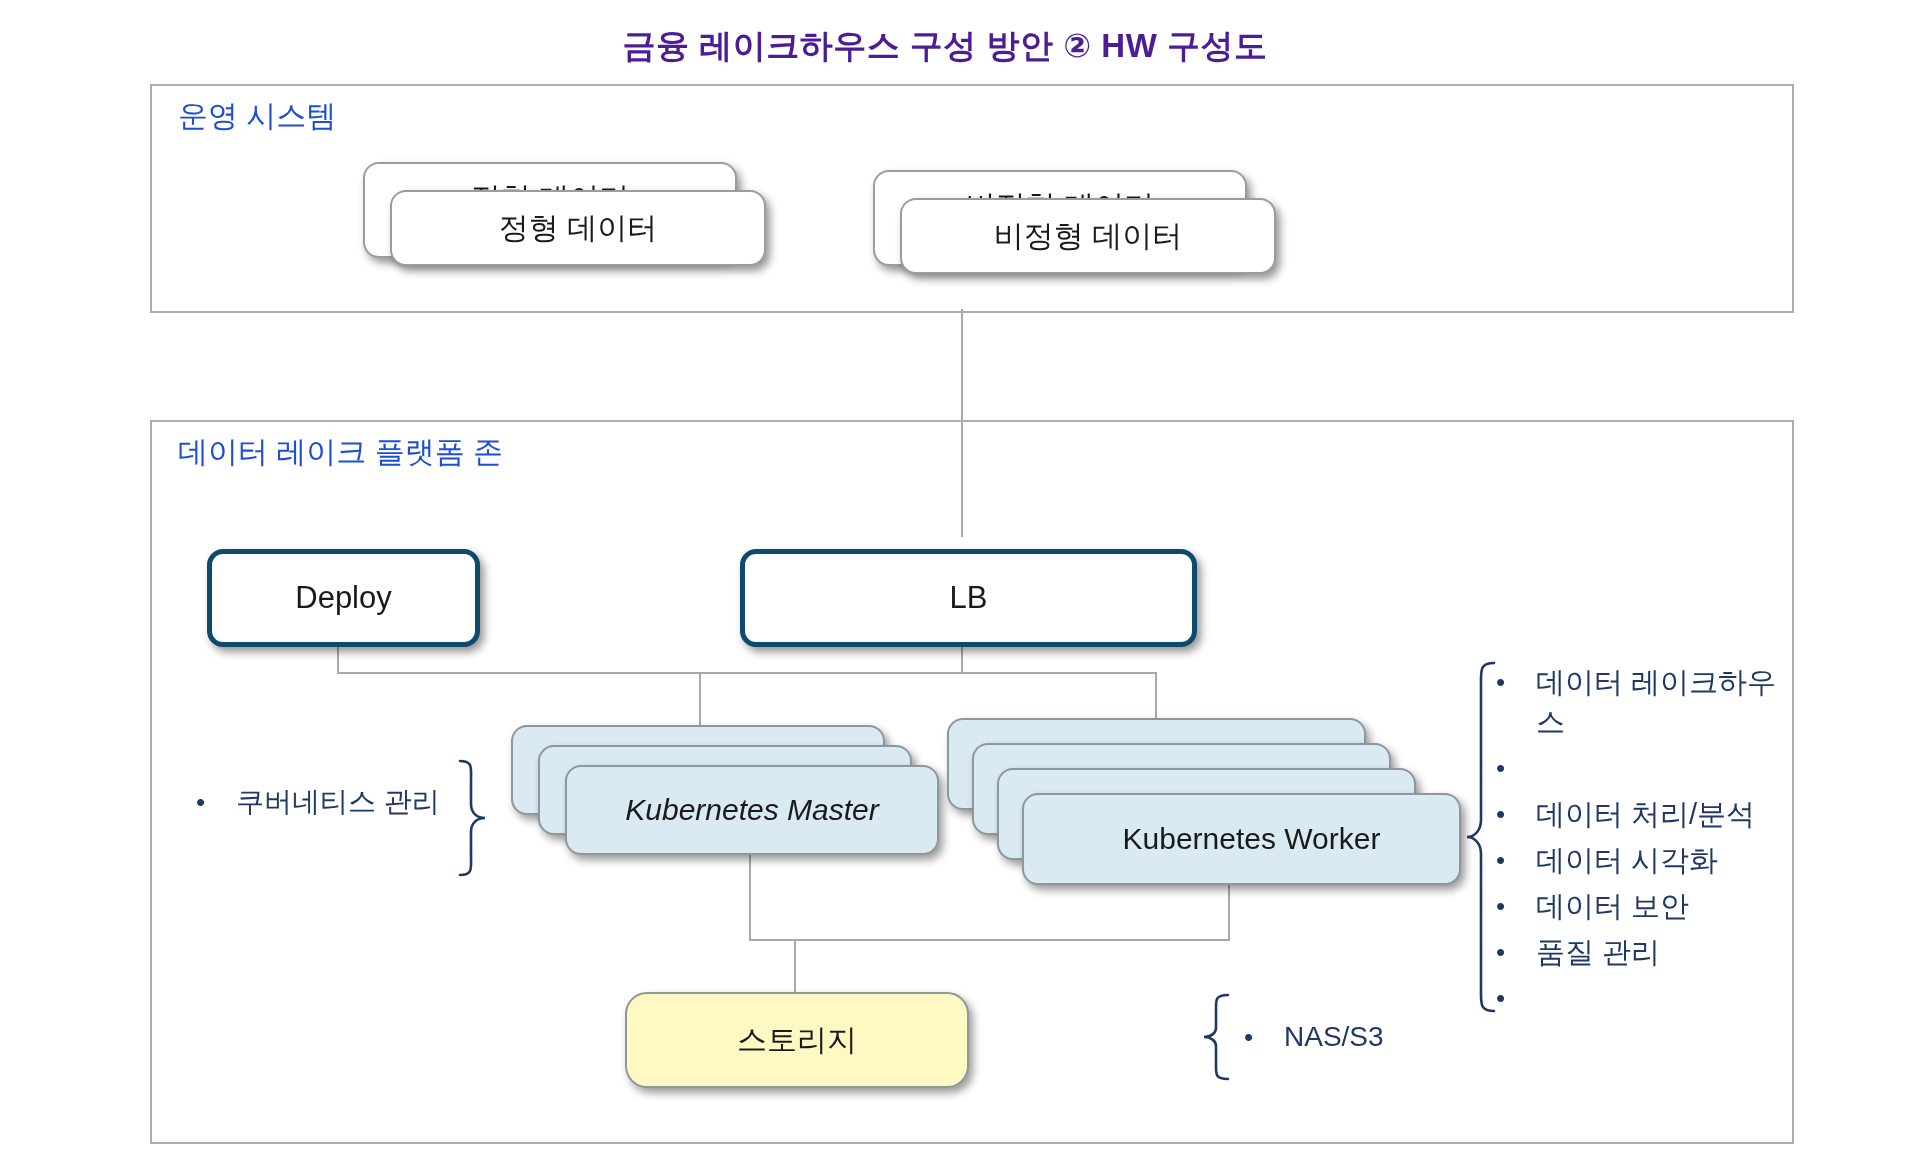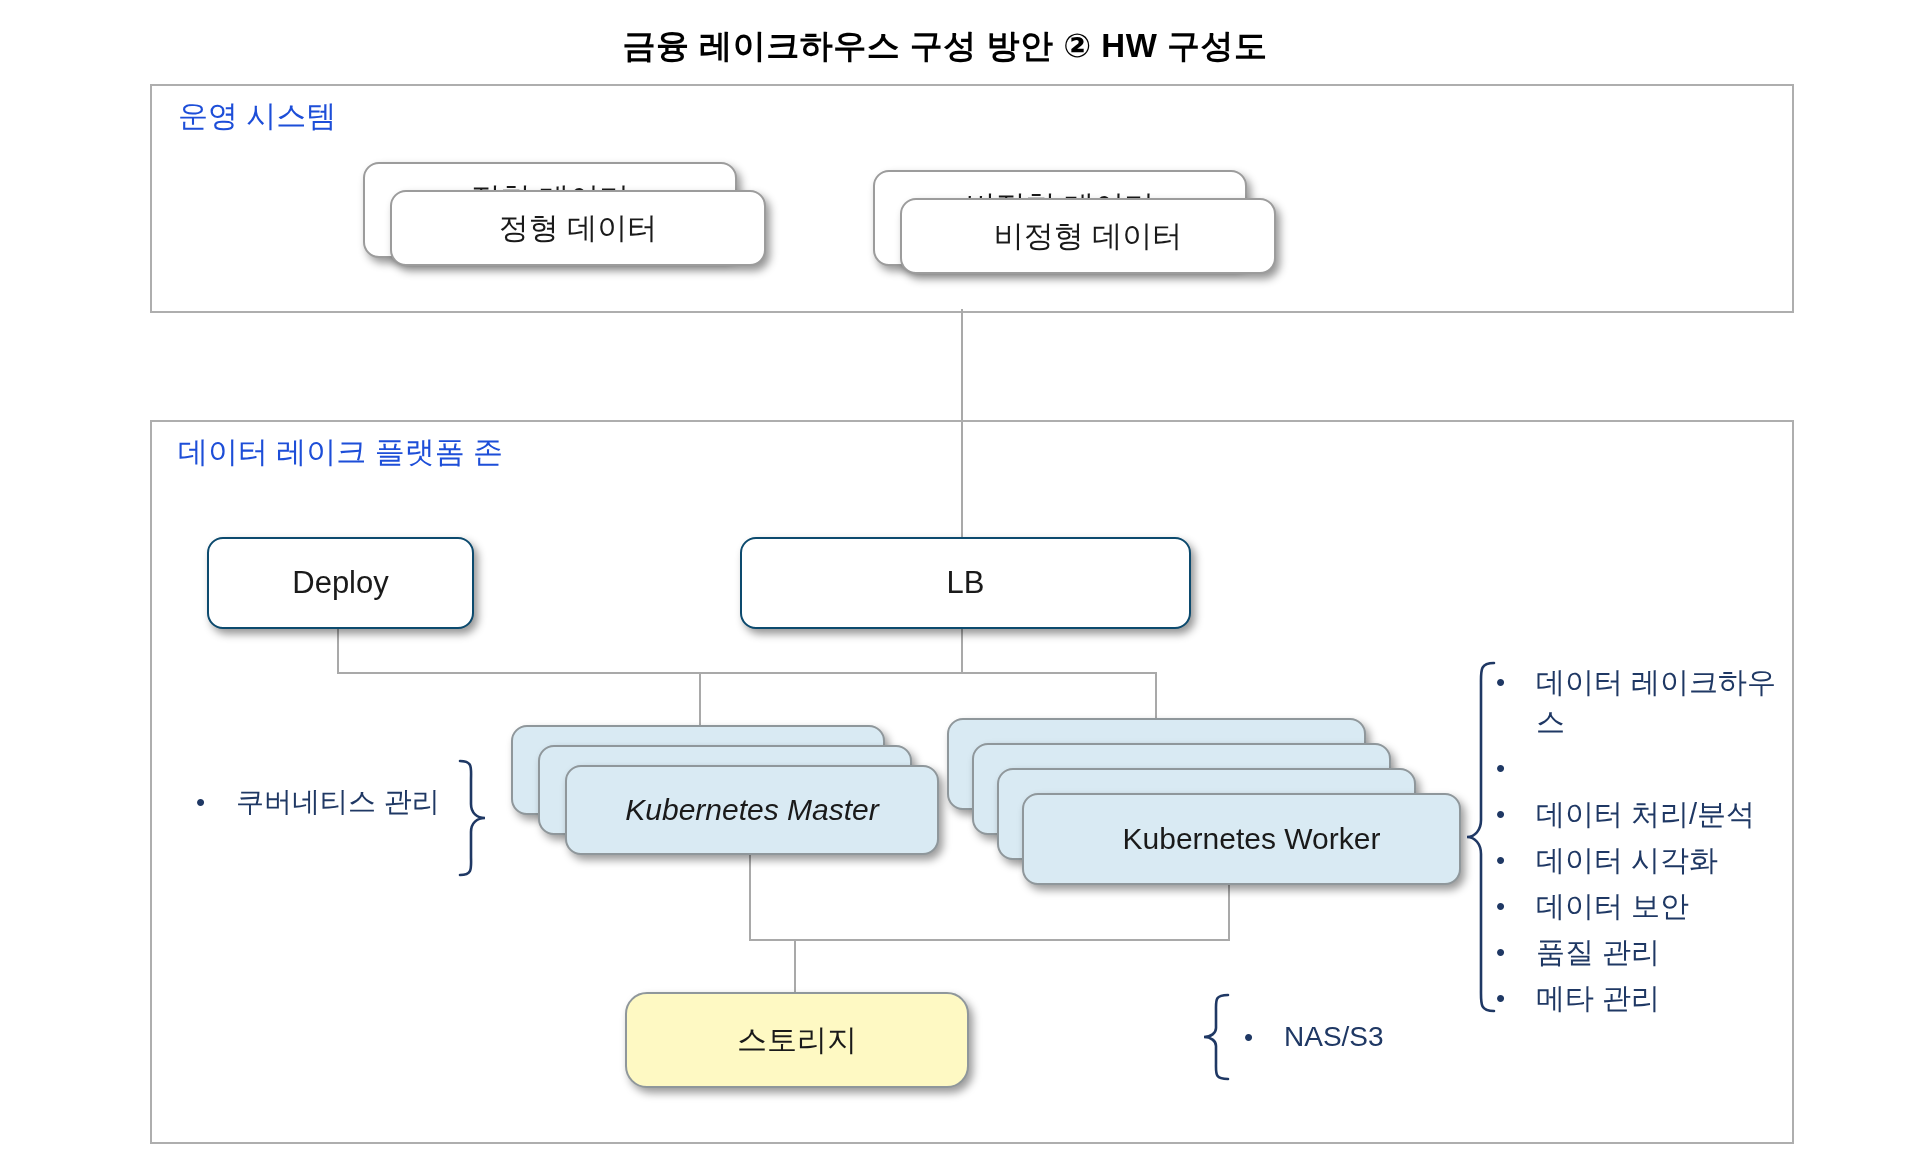--- a/index.html
+++ b/index.html
@@ -1,34 +1,34 @@
 <!DOCTYPE html>
 <html><head>
 <meta charset="utf-8">
 <style>
   html,body{margin:0;padding:0;background:#ffffff;}
   .canvas{position:relative;width:1920px;height:1161px;background:#fff;overflow:hidden;
           font-family:"Liberation Sans","DejaVu Sans",sans-serif;color:#141414;}
 
   .slide-title{position:absolute;top:24px;left:0;width:1890px;text-align:center;
-               font-size:33px;font-weight:bold;color:#000000;letter-spacing:0.5px;}
+               font-size:33px;font-weight:bold;color:#4c1d95;letter-spacing:0.5px;}
 
   .zone{position:absolute;border:2px solid #aeaeae;background:#fff;}
   .zone-label{position:absolute;top:10px;left:26px;font-size:30px;color:#1d4ed8;}
 
   .card-white{position:absolute;background:#fff;border:2px solid #9c9c9c;border-radius:16px;
               box-shadow:4px 5px 9px rgba(0,0,0,.42);}
   .card-white .center-label{position:absolute;inset:0;display:flex;align-items:center;
               justify-content:center;font-size:30px;color:#1a1a1a;}
   .back-card .top-label{position:absolute;top:14px;left:0;width:100%;text-align:center;
               font-size:30px;color:#1a1a1a;}
 
-  .node{position:absolute;background:#fff;border:2px solid #0c4a6e;border-radius:16px;
+  .node{position:absolute;background:#fff;border:5px solid #0c4a6e;border-radius:16px;
         box-shadow:4px 5px 9px rgba(0,0,0,.42);display:flex;align-items:center;
-        justify-content:center;font-size:31px;color:#1a1a1a;}
+        justify-content:center;font-size:31px;color:#1a1a1a;margin-top:12px;}
 
   .stack-layer{position:absolute;background:#d9eaf3;border:2px solid #8f979b;border-radius:16px;
                box-shadow:4px 5px 9px rgba(0,0,0,.40);}
   .stack-front{display:flex;align-items:center;justify-content:center;font-size:30px;color:#1a1a1a;}
 
   .storage{position:absolute;background:#fef9c3;border:2px solid #8f979b;border-radius:22px;
            box-shadow:4px 5px 9px rgba(0,0,0,.40);display:flex;align-items:center;
            justify-content:center;font-size:30px;color:#1a1a1a;}
 
   .line{position:absolute;background:#a9a9a9;}
@@ -148,21 +148,20 @@
       <div class="bullet-item">
         <span class="bullet">•</span>
         <span class="bullet-text">데이터 보안</span>
       </div>
       <div class="bullet-item">
         <span class="bullet">•</span>
         <span class="bullet-text">품질 관리</span>
       </div>
       <div class="bullet-item">
         <span class="bullet">•</span>
-        <span class="bullet-text">메타 관리</span>
       </div>
     </div>
 
   <div class="brace" style="left:1198px;top:992px;">
     <svg width="36" height="90" viewBox="0 0 36 90">
       <path d="M30,3 C17,3 18,8 18,18 L18,36 C18,41 13,45 6,45 C13,45 18,49 18,54 L18,72 C18,82 17,87 30,87" fill="none" stroke="#1f3864" stroke-width="2.6" stroke-linecap="round"></path>
     </svg>
   </div>
   <div class="annot annot-storage" style="left:1244px;top:1017px;">
       <div class="bullet-item">

